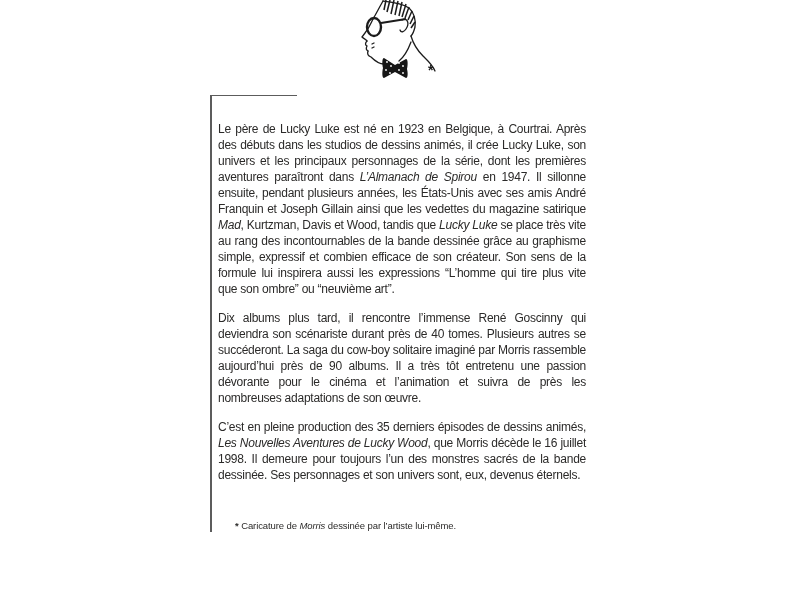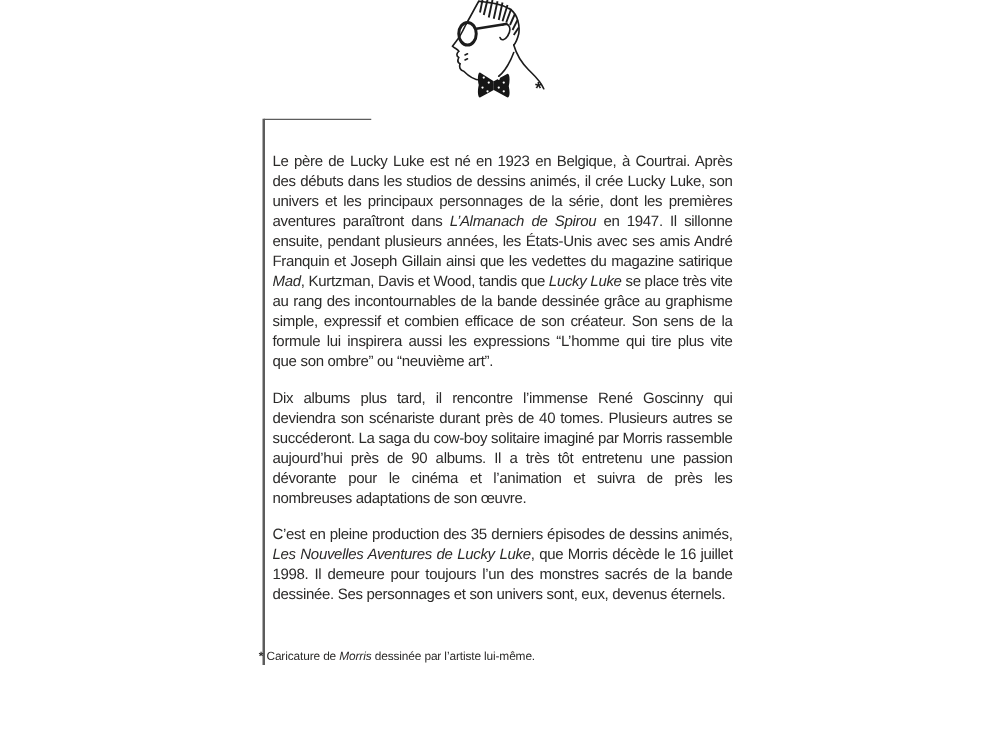--- a/index.html
+++ b/index.html
@@ -21,21 +21,21 @@
   .article{
     position:absolute;left:218px;top:121px;width:368px;
     font-size:12px;line-height:16px;letter-spacing:-0.25px;
     text-align:justify;color:#2b2a29;
   }
   .article p{margin:0 0 13px 0;}
   .it{font-style:italic;}
   .bd{font-weight:bold;}
   
   .footnote{
-    position:absolute;left:207px;top:520px;width:380px;
+    position:absolute;left:235px;top:520px;width:380px;
     font-size:9.5px;letter-spacing:-0.1px;color:#2b2a29;
   }
 </style>
 </head>
 <body>
 
 <div id="stage">
 
   <svg class="caricature" viewBox="0 0 92 92" aria-hidden="true">
     <g fill="none" stroke="#1c1c1c" stroke-width="1.3" stroke-linecap="round">
@@ -91,18 +91,18 @@
     </g>
     <text class="car-asterisk" x="78" y="75">*</text>
   </svg>
 
   <div class="hline"></div>
   <div class="vline"></div>
 
   <div class="article">
       <p><span>Le père de Lucky Luke est né en 1923 en Belgique, à Courtrai. Après des débuts dans les studios de dessins animés, il crée Lucky Luke, son univers et les principaux personnages de la série, dont les premières aventures paraîtront dans </span><span class="it">L’Almanach de Spirou</span><span> en 1947. Il sillonne ensuite, pendant plusieurs années, les États-Unis avec ses amis André Franquin et Joseph Gillain ainsi que les vedettes du magazine satirique </span><span class="it">Mad</span><span>, Kurtzman, Davis et Wood, tandis que </span><span class="it">Lucky Luke</span><span> se place très vite au rang des incontournables de la bande dessinée grâce au graphisme simple, expressif et combien efficace de son créateur. Son sens de la formule lui inspirera aussi les expressions “L’homme qui tire plus vite que son ombre” ou “neuvième art”.</span></p>
       <p><span>Dix albums plus tard, il rencontre l’immense René Goscinny qui deviendra son scénariste durant près de 40 tomes. Plusieurs autres se succéderont. La saga du cow-boy solitaire imaginé par Morris rassemble aujourd’hui près de 90 albums. Il a très tôt entretenu une passion dévorante pour le cinéma et l’animation et suivra de près les nombreuses adaptations de son œuvre.</span></p>
-      <p><span>C’est en pleine production des 35 derniers épisodes de dessins animés, </span><span class="it">Les Nouvelles Aventures de Lucky Luke</span><span>, que Morris décède le 16 juillet 1998. Il demeure pour toujours l’un des monstres sacrés de la bande dessinée. Ses personnages et son univers sont, eux, devenus éternels.</span></p>
+      <p><span>C’est en pleine production des 35 derniers épisodes de dessins animés, </span><span class="it">Les Nouvelles Aventures de Lucky Wood</span><span>, que Morris décède le 16 juillet 1998. Il demeure pour toujours l’un des monstres sacrés de la bande dessinée. Ses personnages et son univers sont, eux, devenus éternels.</span></p>
     </div>
 
   <div class="footnote"><span class="bd">* </span><span>Caricature de </span><span class="it">Morris</span><span> dessinée par l’artiste lui-même.</span></div>
 
 </div>
 
 </body></html>

